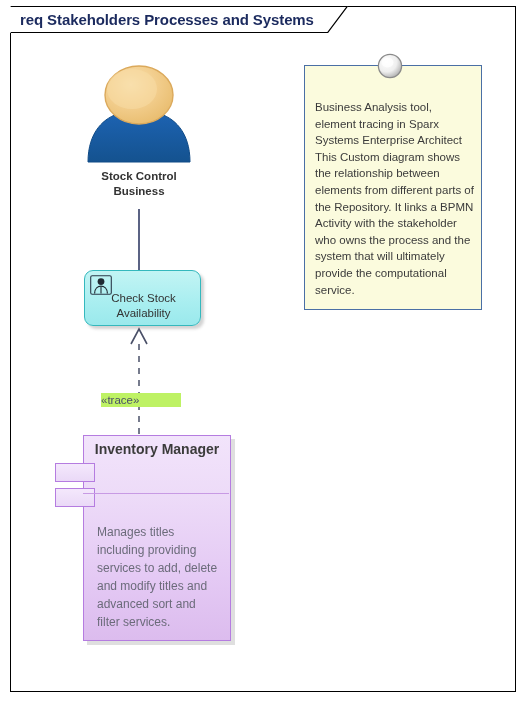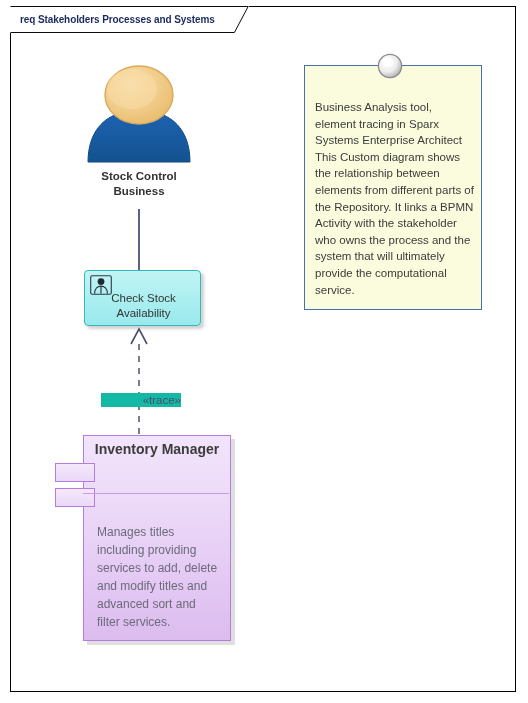--- a/index.html
+++ b/index.html
@@ -44,21 +44,21 @@
     padding: 0 6px 0 10px;
     background: #ffffff;
   }
   #frame-title-tab .tab-edges {
     position: absolute;
     left: 0; top: 0;
     width: 100%; height: 100%;
     pointer-events: none;
   }
   #frame-title-label {
-    font-size: 10px;
+    font-size: 15px;
     font-weight: bold;
     color: #1b2a5e;
     white-space: nowrap;
     letter-spacing: -0.1px;
   }
 
   
   #canvas {
     position: absolute;
     left: 0; top: 0;
@@ -99,21 +99,21 @@
   }
 
   
   #activity-node {
     position: absolute;
     left: 73px;
     top: 263px;
     width: 117px;
     height: 56px;
     border: 1.4px solid #34b8bd;
-    border-radius: 4px;
+    border-radius: 9px;
     background: linear-gradient(180deg, #c2f4f4 0%, #a8eef0 60%, #9ae9ec 100%);
     box-shadow: 3px 3px 3px rgba(120,120,120,0.33);
     box-sizing: border-box;
   }
   #activity-icon {
     position: absolute;
     left: 5px;
     top: 4px;
     width: 22px;
     height: 20px;
@@ -135,24 +135,24 @@
     left: 112px;
     top: 318px;
     width: 32px;
     height: 116px;
   }
   #trace-label {
     position: absolute;
     left: 90px;
     top: 386px;
     width: 80px;
-    text-align: right;
+    text-align: left;
     font-size: 11.5px;
     color: #4a5068;
-    background: #14b8a6;
+    background: #bef264;
     line-height: 14px;
   }
 
   
   #component-node {
     position: absolute;
     left: 72px;
     top: 428px;
     width: 148px;
     height: 206px;

